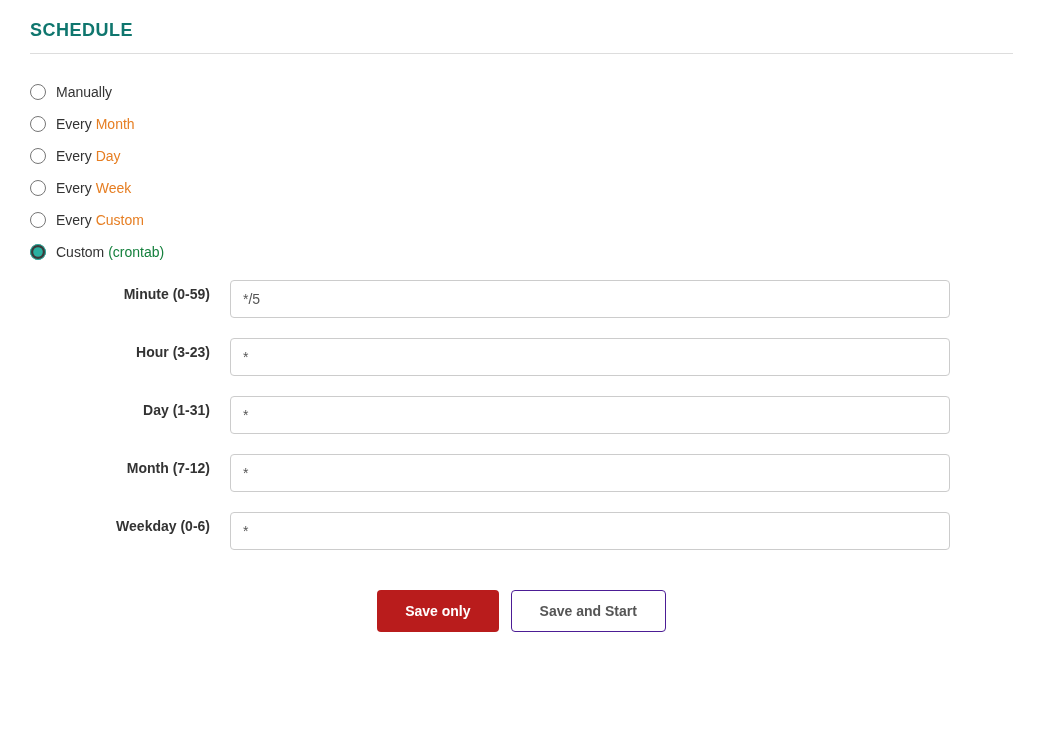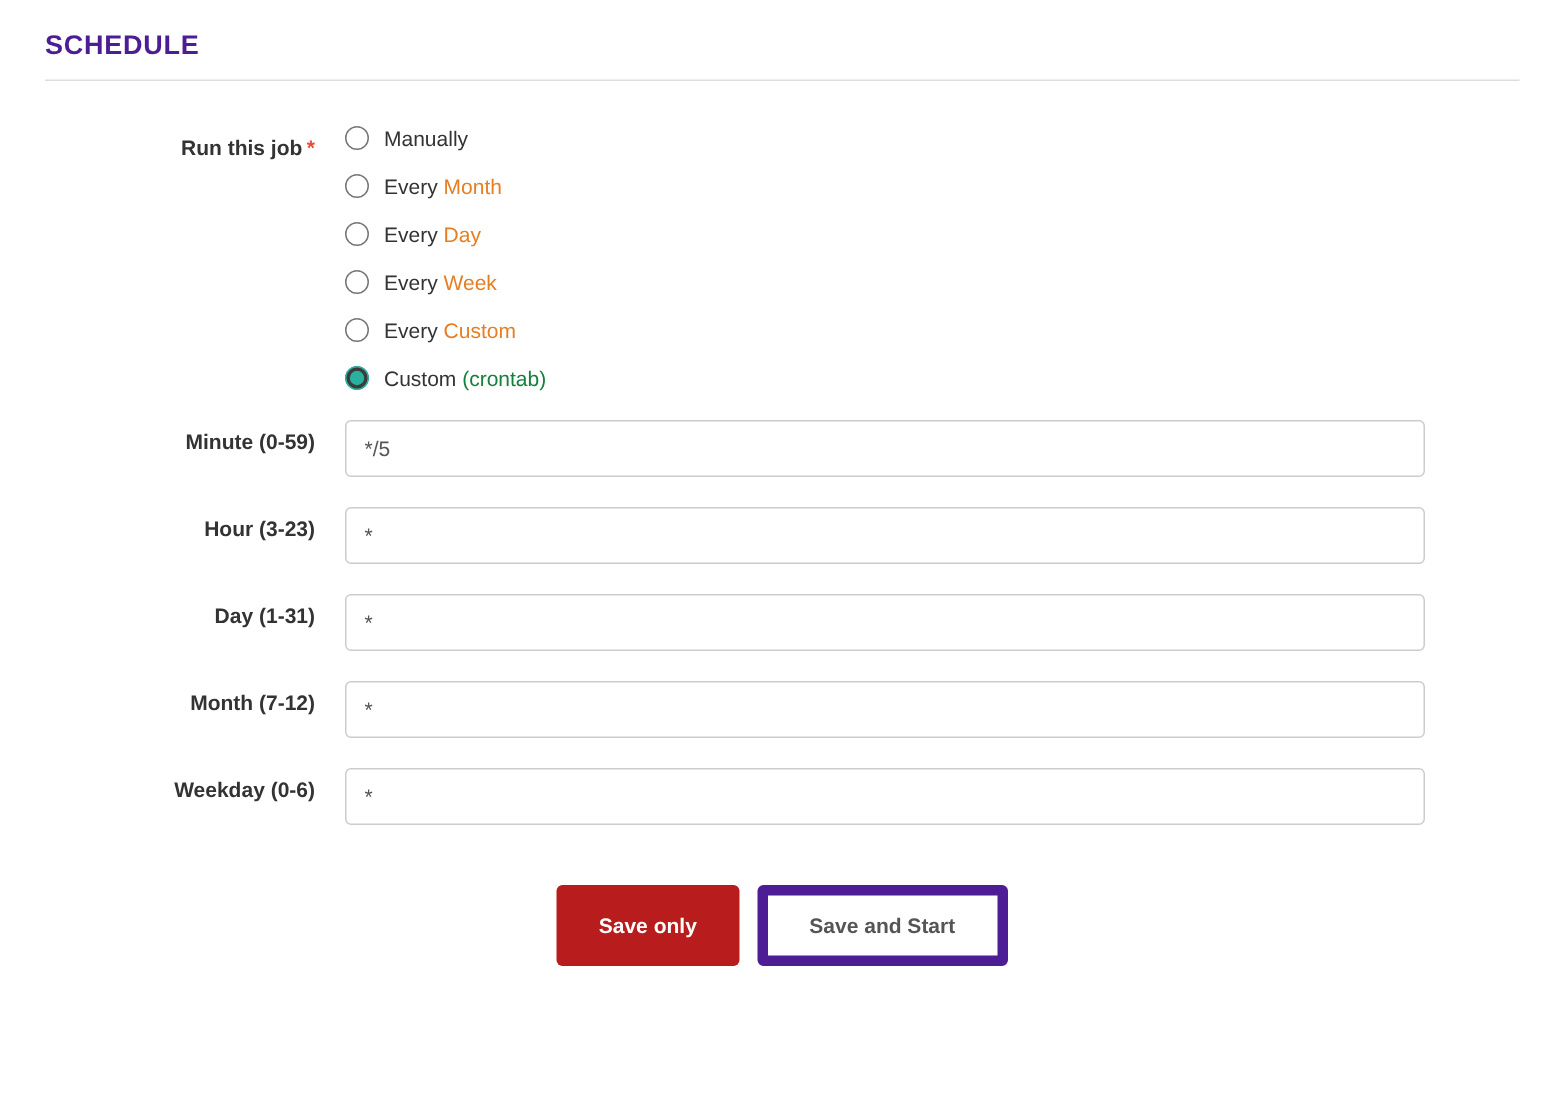--- a/index.html
+++ b/index.html
@@ -8,21 +8,21 @@
       background: #fff;
       color: #333;
       font-size: 14px;
     }
     .page-container {
       max-width: 1043px;
       min-height: 729px;
       padding: 20px 30px;
     }
     .section-title {
-      color: #4c1d95;
+      color: #0f766e;
       font-size: 18px;
       font-weight: bold;
       letter-spacing: 0.5px;
       padding-bottom: 12px;
       border-bottom: 1px solid #ddd;
       margin-bottom: 30px;
     }
     .form-row {
       display: flex;
       align-items: flex-start;
@@ -91,39 +91,36 @@
       border-radius: 4px;
       padding: 12px 28px;
       font-size: 14px;
       font-weight: bold;
       cursor: pointer;
       min-width: 110px;
     }
     .btn-save-start {
       background-color: #fff;
       color: #555;
-      border: 7px solid #4c1d95;
+      border: 1px solid #4c1d95;
       border-radius: 4px;
       padding: 12px 28px;
       font-size: 14px;
       font-weight: bold;
       cursor: pointer;
       min-width: 140px;
     }
   </style>
 </head>
 <body>
 
 <div class="page-container">
   <div class="section-title">SCHEDULE</div>
 
   <div class="form-row">
-    <div class="form-label">
-      <span>Run this job</span><span class="required-star">*</span>
-    </div>
     <div class="radio-group">
 
       <label class="radio-option">
         <input type="radio" name="run_job" value="manually" style="">
         <span class="radio-label">
           <span>Manually</span>
         </span>
       </label>
 
       <label class="radio-option">

